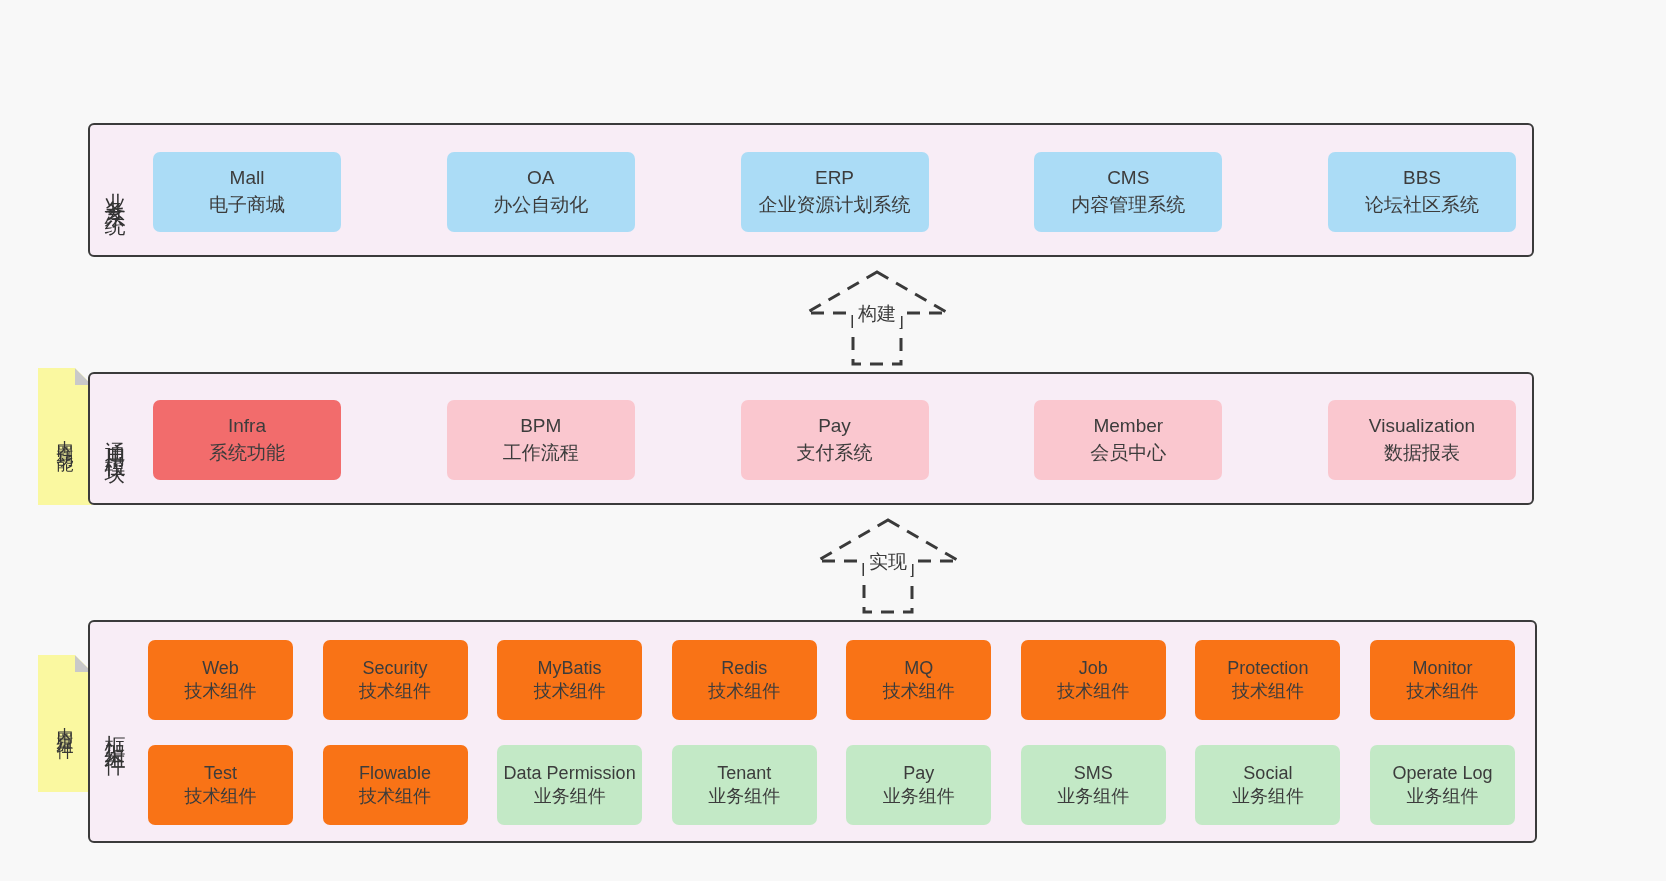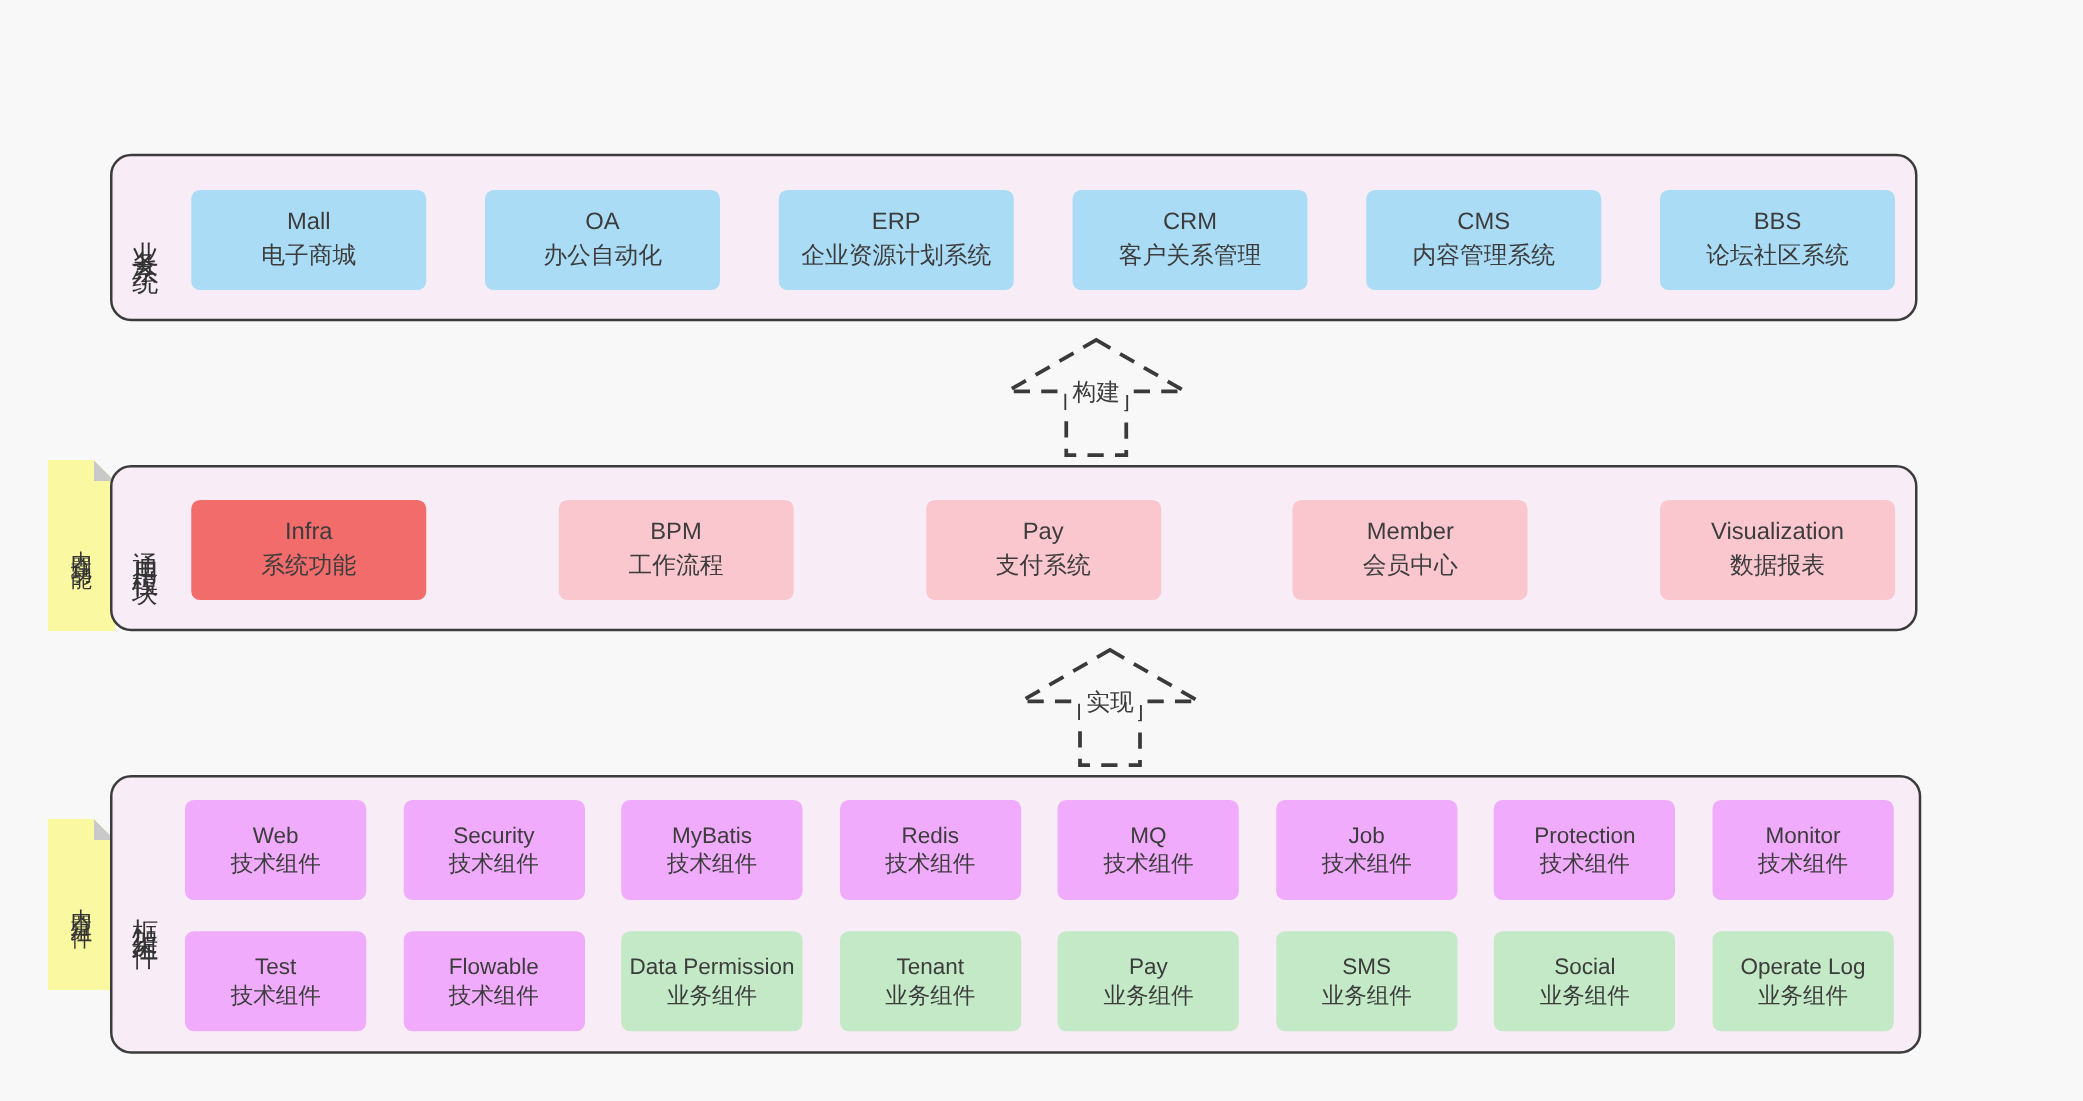--- a/index.html
+++ b/index.html
@@ -6,21 +6,21 @@
   body{
     width:1666px;height:881px;position:relative;overflow:hidden;
     background:#f8f8f8;
     font-family:"Liberation Sans","DejaVu Sans",sans-serif;
     color:#3c3c3c;
   }
   .panel{
     position:absolute;
     background:#f8edf6;
     border:2px solid #3b3b3b;
-    border-radius:17px;
+    border-radius:6px;
     box-sizing:border-box;
     z-index:2;
   }
   .panel-label{
     position:absolute;left:11px;top:50%;transform:translateY(-50%);
     writing-mode:vertical-rl;text-orientation:upright;
     font-size:21px;letter-spacing:7px;color:#333;white-space:nowrap;
   }
   .box-row{
     position:absolute;left:63px;right:16px;
@@ -31,21 +31,21 @@
     display:flex;flex-direction:column;align-items:center;justify-content:center;
     text-align:center;font-size:19px;line-height:1.42;
     box-sizing:border-box;padding:2px 4px;
     height:80px;
   }
   .w6{width:188px;}
   .w8{width:145px;font-size:18px;line-height:1.3;}
   .blue{background:#abdcf6;}
   .red{background:#f26c6c;}
   .pink{background:#fac7cf;}
-  .green{background:#f0abfc;}
+  .green{background:#f97316;}
   .green-light{background:#c3e9c6;}
   .sticky{
     position:absolute;width:54px;height:137px;background:#faf8a0;z-index:1;
     clip-path:polygon(0 0,calc(100% - 17px) 0,100% 17px,100% 100%,0 100%);
   }
   .sticky .fold{
     position:absolute;top:0;right:0;width:17px;height:17px;background:#c9c9c9;
     clip-path:polygon(0 0,100% 100%,0 100%);
   }
   .sticky .sticky-text{
@@ -70,24 +70,20 @@
       <div>Mall</div>
       <div>电子商城</div>
     </div>
     <div class="box w6 blue">
       <div>OA</div>
       <div>办公自动化</div>
     </div>
     <div class="box w6 blue">
       <div>ERP</div>
       <div>企业资源计划系统</div>
-    </div>
-    <div class="box w6 blue">
-      <div>CRM</div>
-      <div>客户关系管理</div>
     </div>
     <div class="box w6 blue">
       <div>CMS</div>
       <div>内容管理系统</div>
     </div>
     <div class="box w6 blue">
       <div>BBS</div>
       <div>论坛社区系统</div>
     </div>
   </div>

